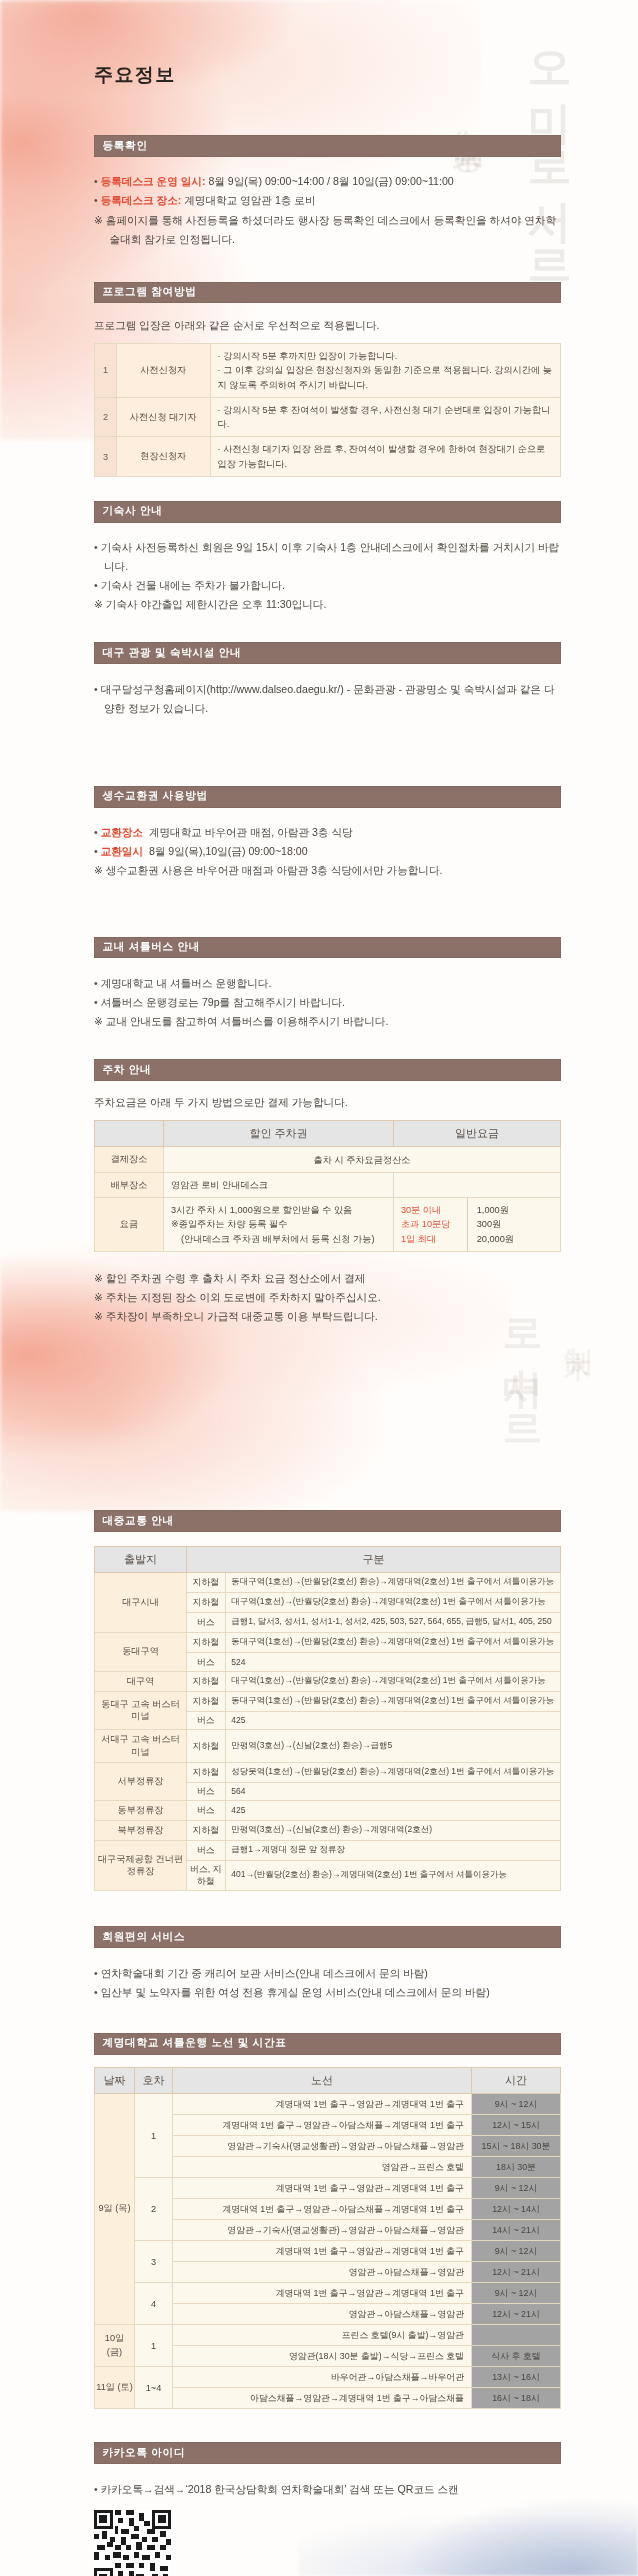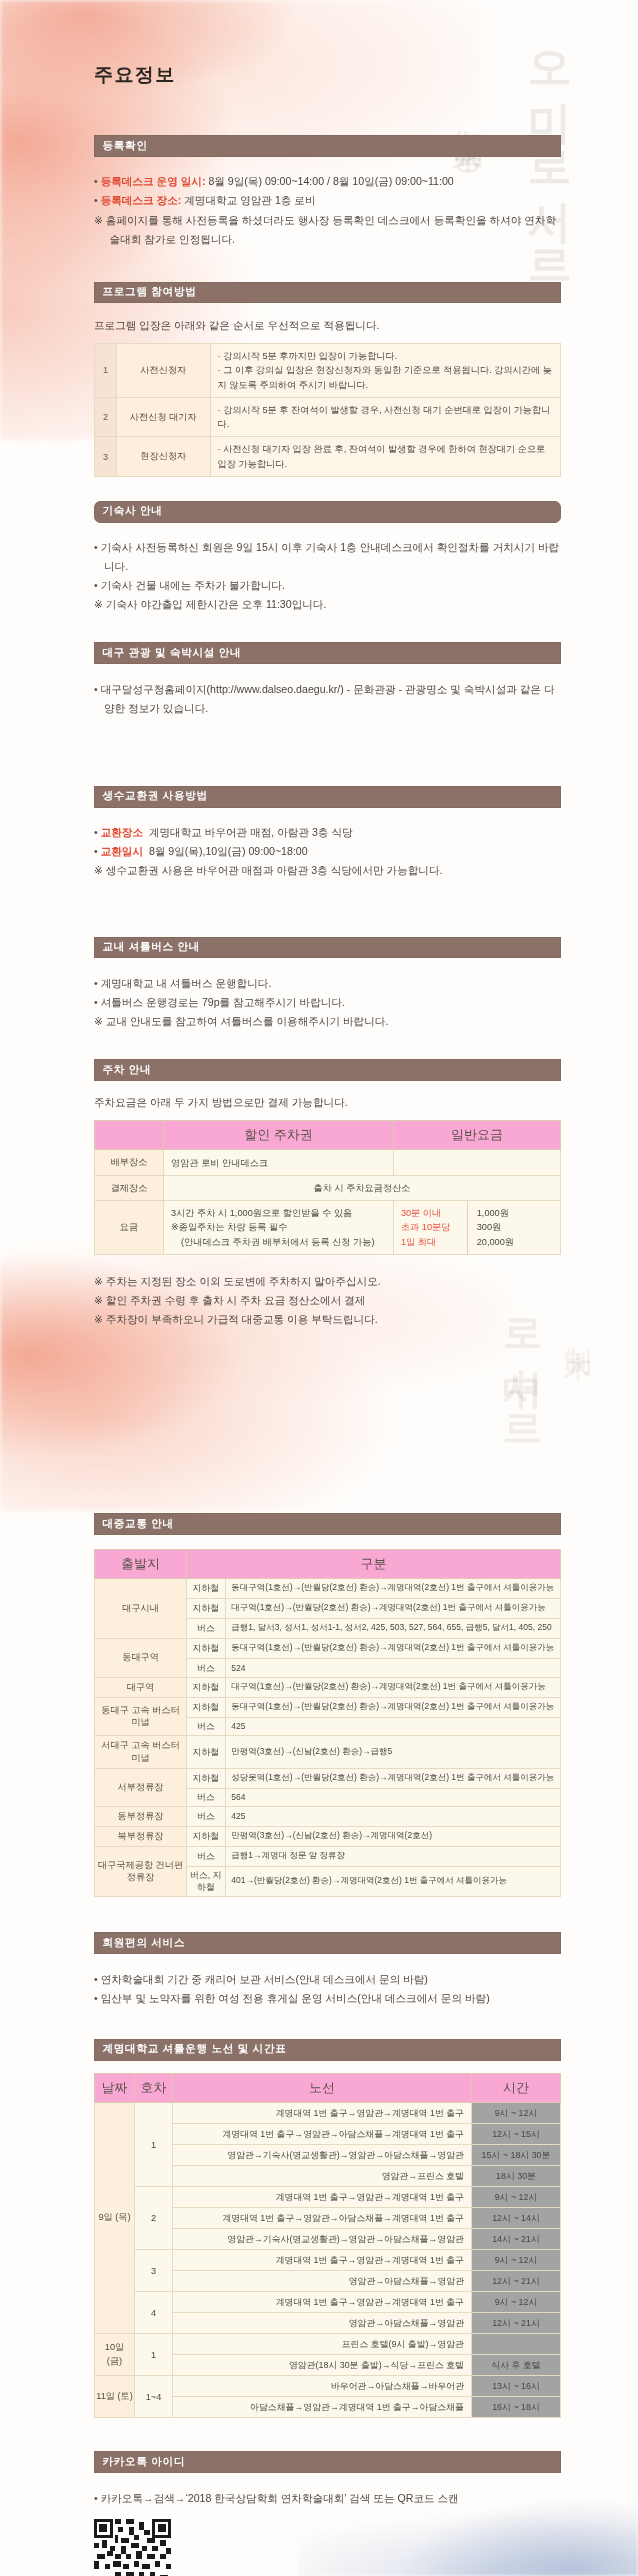--- a/index.html
+++ b/index.html
@@ -41,21 +41,21 @@
   .blk{margin-top:15.6px;font-size:10.6px;line-height:1.8;color:#4a443e;}
   .b-line{padding-left:10px;text-indent:-10px;}
   .b-line::before{content:"• ";color:#5a4f47;}
   .b-line .red{color:#e14b33;font-weight:bold;}
   .note-line{padding-left:15.6px;text-indent:-15.6px;color:#4a443e;}
   .intro{margin-top:15.6px;font-size:10.6px;color:#4a443e;}
 
   
   table.tbl{width:100%;border-collapse:collapse;margin-top:10px;border:0.7px solid #d6c5af;}
   table.tbl td,table.tbl th{border:0.7px solid #e7dac3;font-weight:normal;}
-  .thead{background:#f9a8d4;color:#5a5048;text-align:center;font-size:13px;padding:5px 2px;border-color:#dcc9b0 !important;}
+  .thead{background:#e5e5e5;color:#5a5048;text-align:center;font-size:11px;padding:5px 2px;border-color:#dcc9b0 !important;}
   .cell{background:#fdf8ec;font-size:8.5px;color:#4b463f;padding:3.5px 5.7px;white-space:nowrap;overflow:hidden;margin-left:33px;}
 
   
   table.prog td{vertical-align:middle;}
   td.no{width:21px;background:#f8e2d1;text-align:center;font-size:9.2px;color:#6b5f55;padding:4.3px 0;}
   td.pname{width:87px;background:#fdeedd;text-align:center;font-size:9.2px;font-weight:bold;color:#55493f;padding:4.3px 2.8px;}
   td.pdesc{background:#fcf5e8;font-size:9.2px;color:#4b463f;padding:5px 7px;line-height:1.55;}
 
   
   td.plabel{width:65px;background:#fcefdc;text-align:center;font-size:9.2px;color:#554c44;padding:5.7px 2.8px;}
@@ -74,21 +74,21 @@
   tr.gsep td{border-top:0.7px solid #cdbaa2;}
 
   
   .w-date{width:35px;} .w-bus{width:33px;} .w-time{width:84px;}
   td.sdate{background:#fcefdc;text-align:center;font-size:9.2px;color:#554c44;white-space:normal;line-height:1.5;}
   td.sbus{background:#fdf8ec;text-align:center;font-size:9.2px;color:#4b463f;}
   td.sroute{background:#fdf8ec;font-size:8.9px;color:#4b463f;padding:3.5px 7px;white-space:nowrap;text-align:right;}
   td.stime{background:#a3a3a3;text-align:center;font-size:8.9px;color:#4b463f;white-space:nowrap;}
 
   
-  .mt34{margin-top:24px;border-radius:7px;} .mt40{margin-top:28px;} .mt44{margin-top:31px;} .mt46{margin-top:33px;}
+  .mt34{margin-top:24px;} .mt40{margin-top:28px;} .mt44{margin-top:31px;} .mt46{margin-top:33px;}
   .mt50{margin-top:35px;} .mt54{margin-top:56px;} .mt96{margin-top:68px;}
   .mt260{margin-top:184px;}
   .qr{margin-top:11.3px;width:77px;height:77px;}
 </style>
 </head>
 <body>
 
 <div class="page">
 
   <div class="wc wc-top"></div>
@@ -175,27 +175,27 @@
     <div class="bar mt40">주차 안내</div>
     <div class="intro">주차요금은 아래 두 가지 방법으로만 결제 가능합니다.</div>
     <table class="tbl park">
       <tbody>
           <tr>
         <td class="thead"></td>
         <td class="thead" style="width:234px;">할인 주차권</td>
         <td class="thead" style="width:167px;">일반요금</td>
       </tr>
       <tr>
+        <td class="plabel">결제장소</td>
+        <td class="pbody center" colspan="2">출차 시 주차요금정산소</td>
+      </tr>
+      <tr>
         <td class="plabel">배부장소</td>
         <td class="pbody">영암관 로비 안내데스크</td>
         <td class="pbody"></td>
-      </tr>
-      <tr>
-        <td class="plabel">결제장소</td>
-        <td class="pbody center" colspan="2">출차 시 주차요금정산소</td>
       </tr>
       <tr>
         <td class="plabel">요금</td>
         <td class="pbody">
           <div>3시간 주차 시 1,000원으로 할인받을 수 있음</div>
           <div>※종일주차는 차량 등록 필수</div>
           <div style="padding-left:10px;">(안내데스크 주차권 배부처에서 등록 신청 가능)</div>
         </td>
         <td class="pfee">
           <div class="fee-wrap">
@@ -208,22 +208,22 @@
               <div>1,000원</div>
               <div>300원</div>
               <div>20,000원</div>
             </div>
           </div>
         </td>
       </tr>
     </tbody>
       </table>
     <div class="notes">
+      <div class="note-line">※ 할인 주차권 수령 후 출차 시 주차 요금 정산소에서 결제</div>
       <div class="note-line">※ 주차는 지정된 장소 이외 도로변에 주차하지 말아주십시오.</div>
-      <div class="note-line">※ 할인 주차권 수령 후 출차 시 주차 요금 정산소에서 결제</div>
       <div class="note-line">※ 주차장이 부족하오니 가급적 대중교통 이용 부탁드립니다.</div>
     </div>
 
     
     <div class="bar mt260">대중교통 안내</div>
     <table class="tbl" style="margin-top:14px;">
       <tbody>
           <tr>
         <th class="thead w-origin">출발지</th>
         <th class="thead" colspan="2">구분</th>

